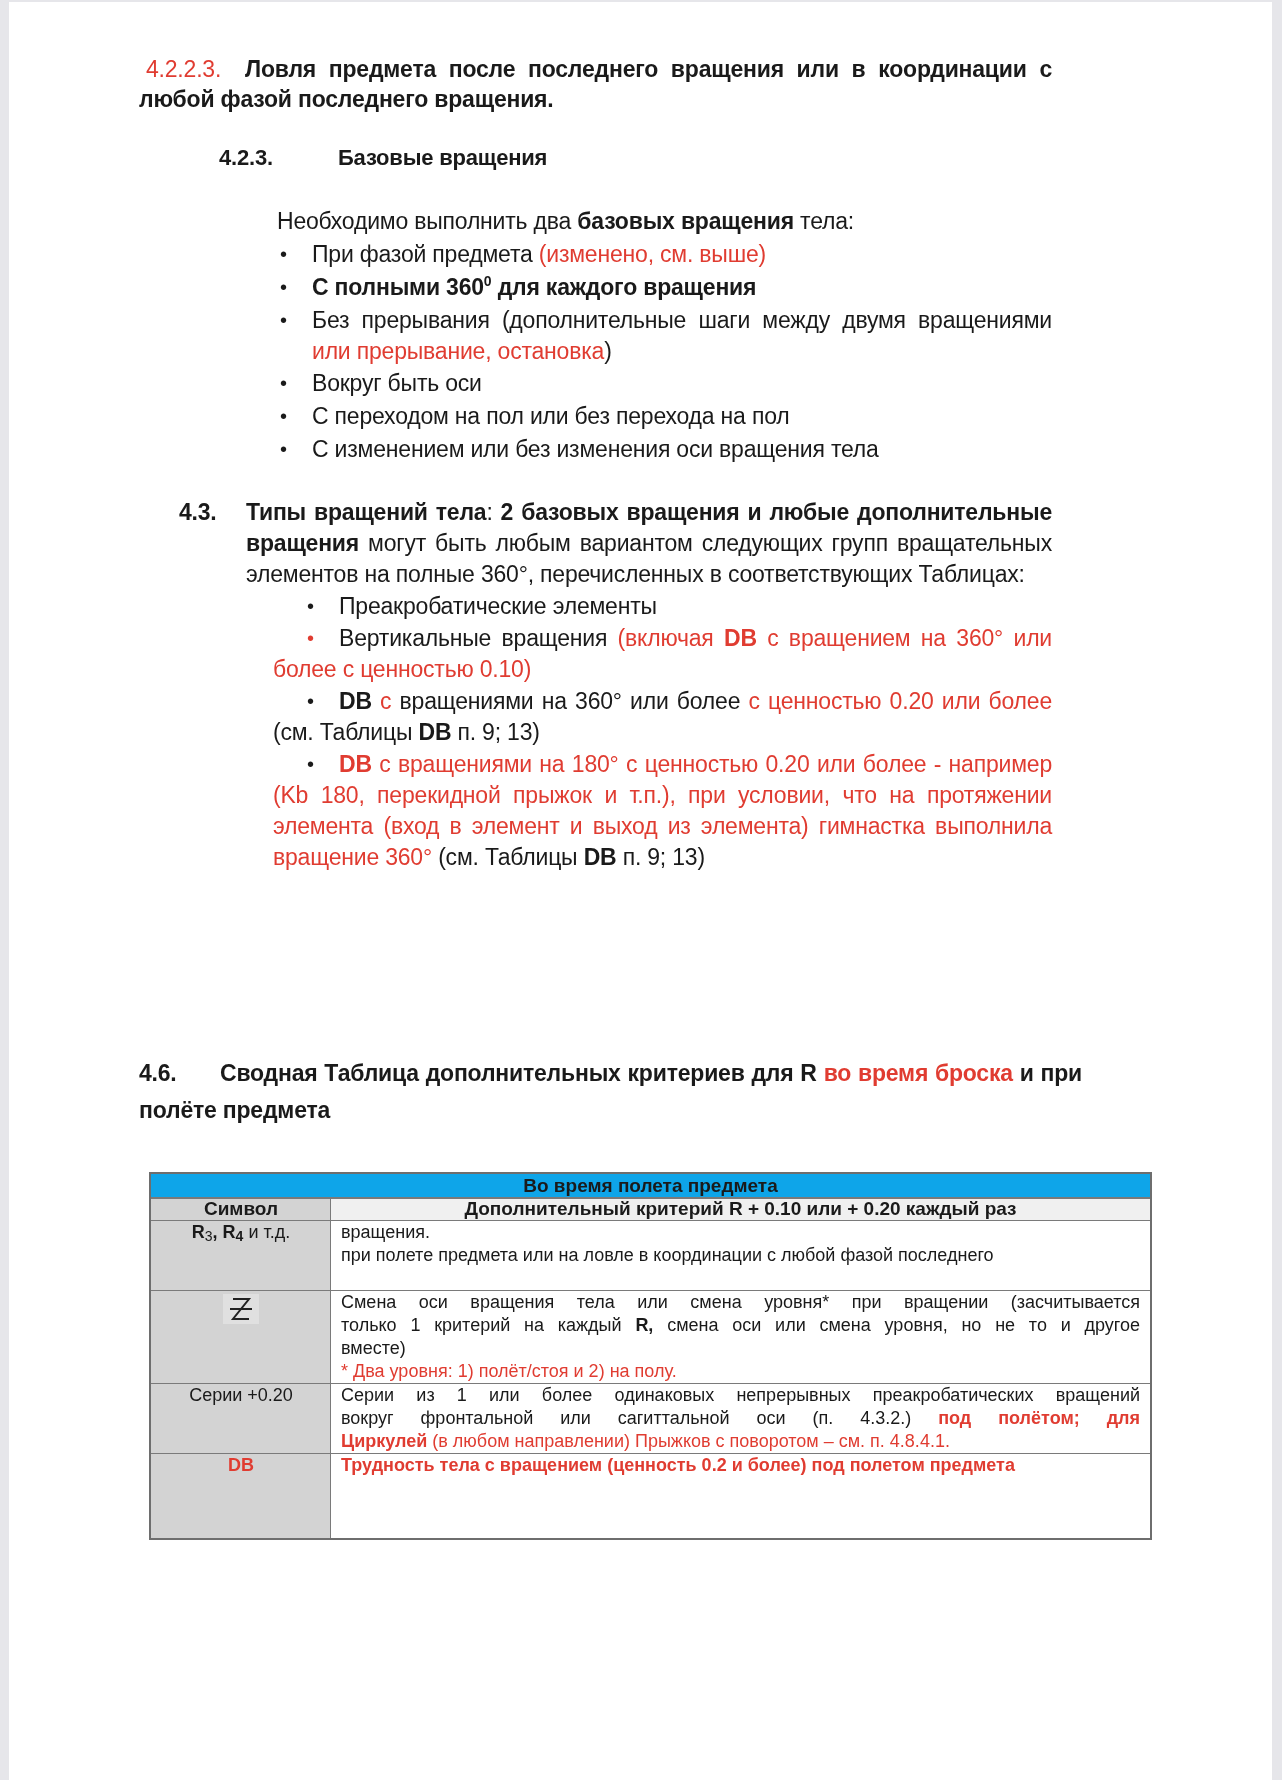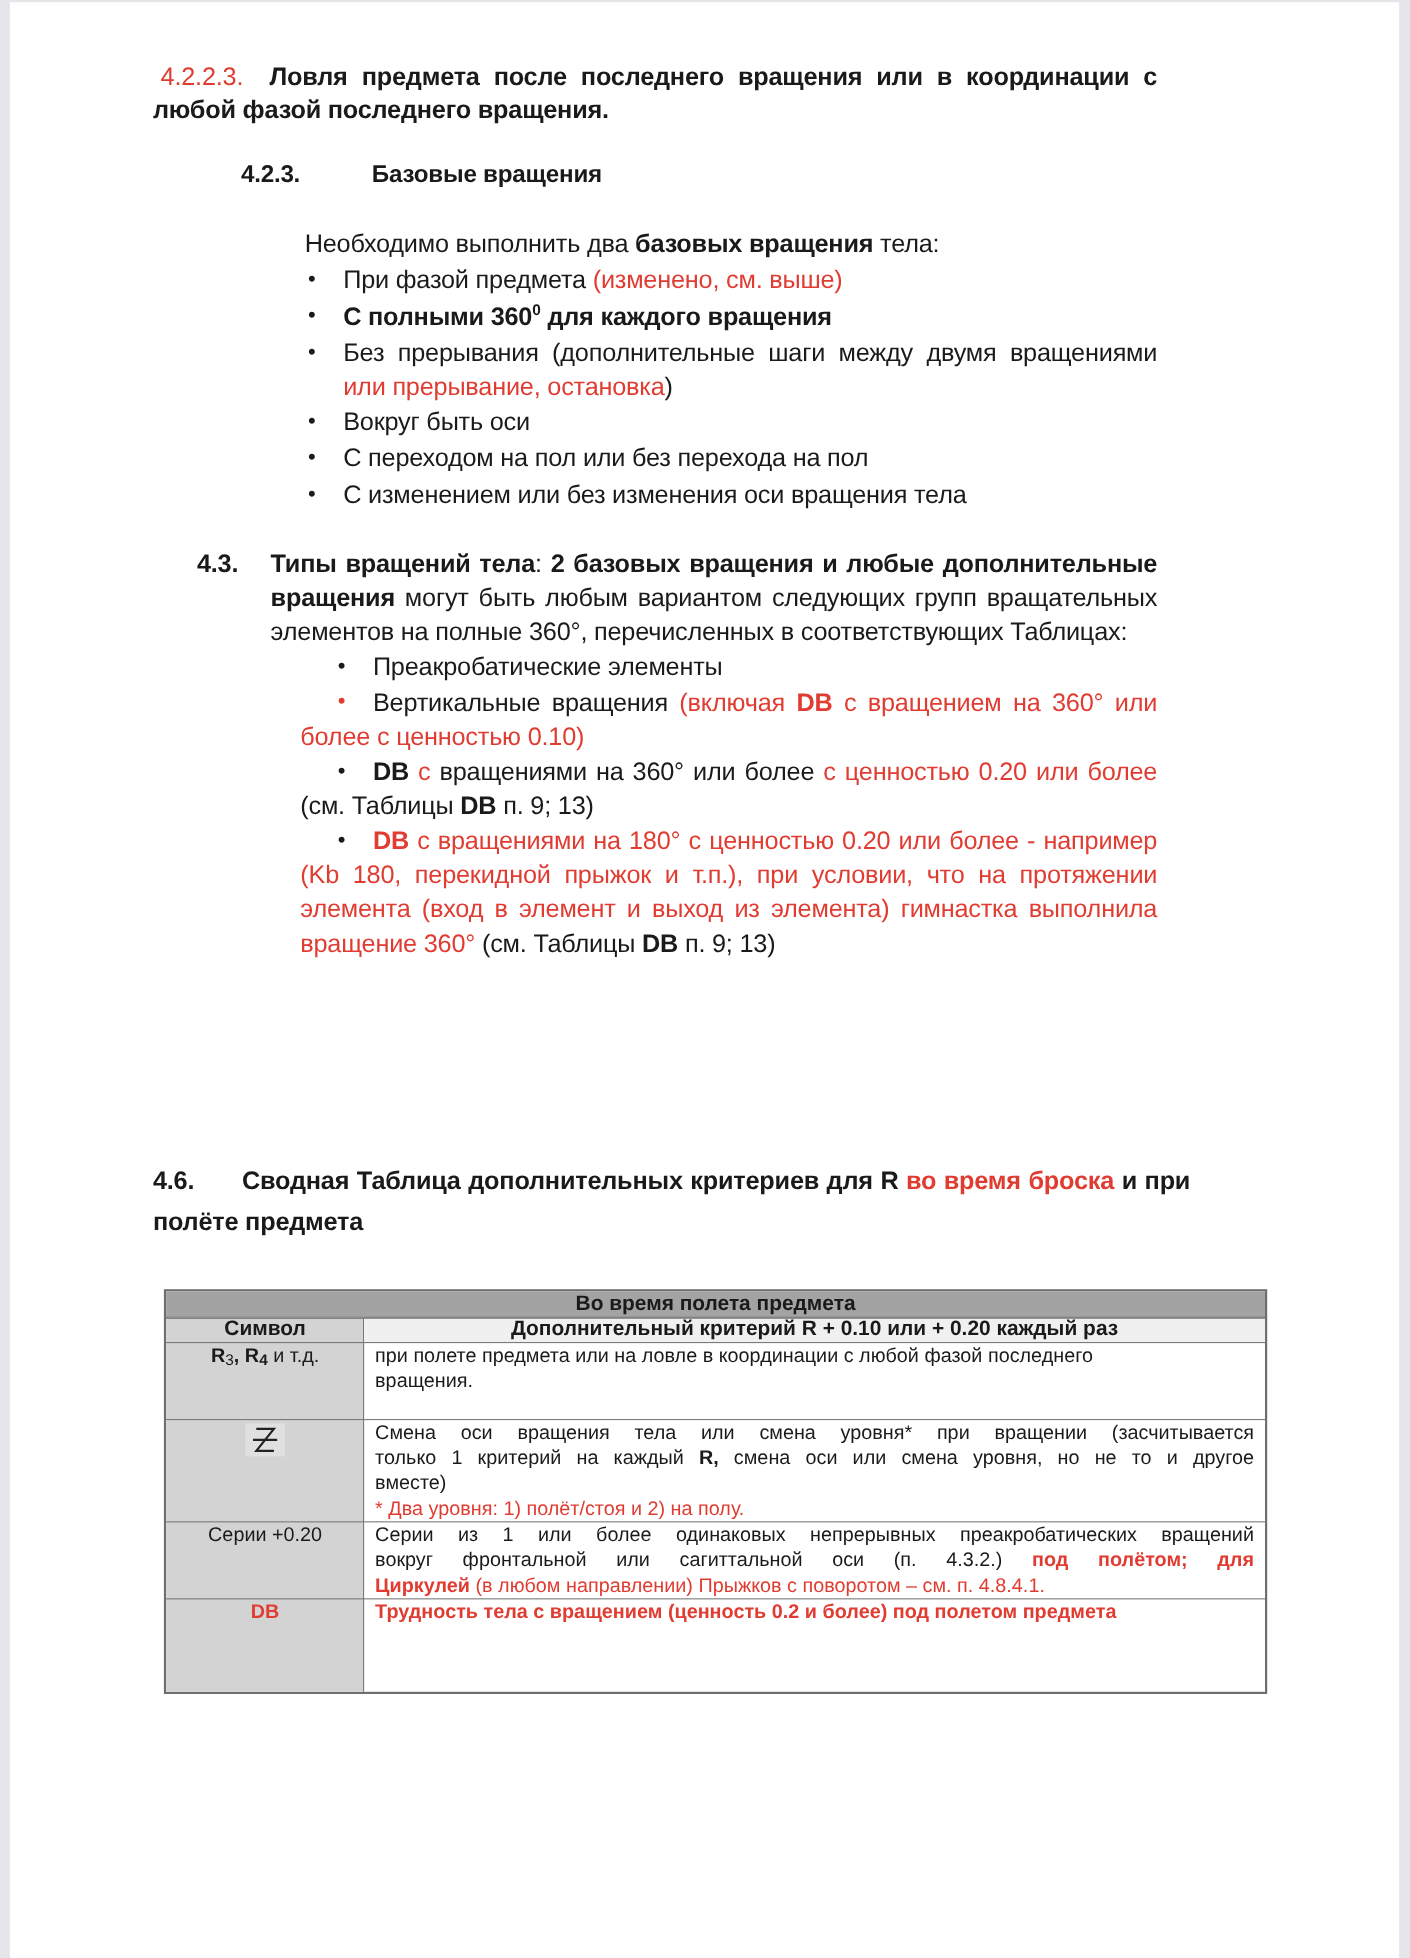--- a/index.html
+++ b/index.html
@@ -28,21 +28,21 @@
     .just { white-space: normal; text-align: justify; text-align-last: justify; }
 
     
     .tbl {
       position: absolute; left: 149px; top: 1172px; width: 1003px; height: 368px;
       border: 2px solid #6e6e6e; box-sizing: border-box; background: #ffffff;
       font-family: "Liberation Sans", sans-serif;
     }
     .tcap {
       position: absolute; left: 0; top: 0; right: 0; height: 24px;
-      background: #a3a3a3; border-bottom: 1.5px solid #7a7a7a;
+      background: #0ea5e9; border-bottom: 1.5px solid #7a7a7a;
       font-size: 19px; font-weight: bold; text-align: center; line-height: 24px;
       padding-left: 180px; box-sizing: border-box;
     }
     .colL { position: absolute; left: 0; width: 180px; background: #d3d3d3; border-right: 1.5px solid #7a7a7a; box-sizing: border-box; }
     .colR { position: absolute; left: 180px; right: 0; box-sizing: border-box; padding: 1px 10px 0 10px; font-size: 18px; line-height: 23px; }
     .rowline { position: absolute; left: 0; right: 0; height: 0; border-top: 1.5px solid #7a7a7a; }
     .hdrcell { font-size: 19px; font-weight: bold; text-align: center; line-height: 22px; }
     .lcell { font-size: 18px; text-align: center; line-height: 23px; padding-top: 1px; }
     .rj { text-align: justify; }
     .rj-last { text-align: justify; text-align-last: justify; }
@@ -140,22 +140,22 @@
     <div class="rowline" style="top:24px;"></div>
     <div style="position:absolute; left:180px; right:0; top:25px; height:21px; background:#f0f0f0;"></div>
     <div class="hdrcell" style="position:absolute; left:0; width:180px; top:24px;">Символ</div>
     <div class="hdrcell" style="position:absolute; left:180px; right:0; top:24px;">Дополнительный критерий R + 0.10 или + 0.20 каждый раз</div>
 
     <div class="rowline" style="top:46px;"></div>
     <div class="lcell" style="position:absolute; left:0; width:180px; top:46px;">
       <span class="b">R</span><sub>3</sub><span class="b">, </span><span class="b">R</span><sub class="b">4</sub><span> и т.д.</span>
     </div>
     <div class="colR" style="top:46px;">
+      <div>вращения.</div>
       <div>при полете предмета или на ловле в координации с любой фазой последнего</div>
-      <div>вращения.</div>
     </div>
 
     <div class="rowline" style="top:116px;"></div>
     <div style="position:absolute; left:72px; top:120px; width:36px; height:30px; background:#e0e0e0;">
       <svg width="36" height="30" viewBox="0 0 36 30">
         <path d="M10 5 H26 L10 25 H26" fill="none" stroke="#222" stroke-width="2"></path>
         <line x1="7" y1="15" x2="29" y2="15" stroke="#222" stroke-width="2"></line>
       </svg>
     </div>
     <div class="colR rj" style="top:116px;">

